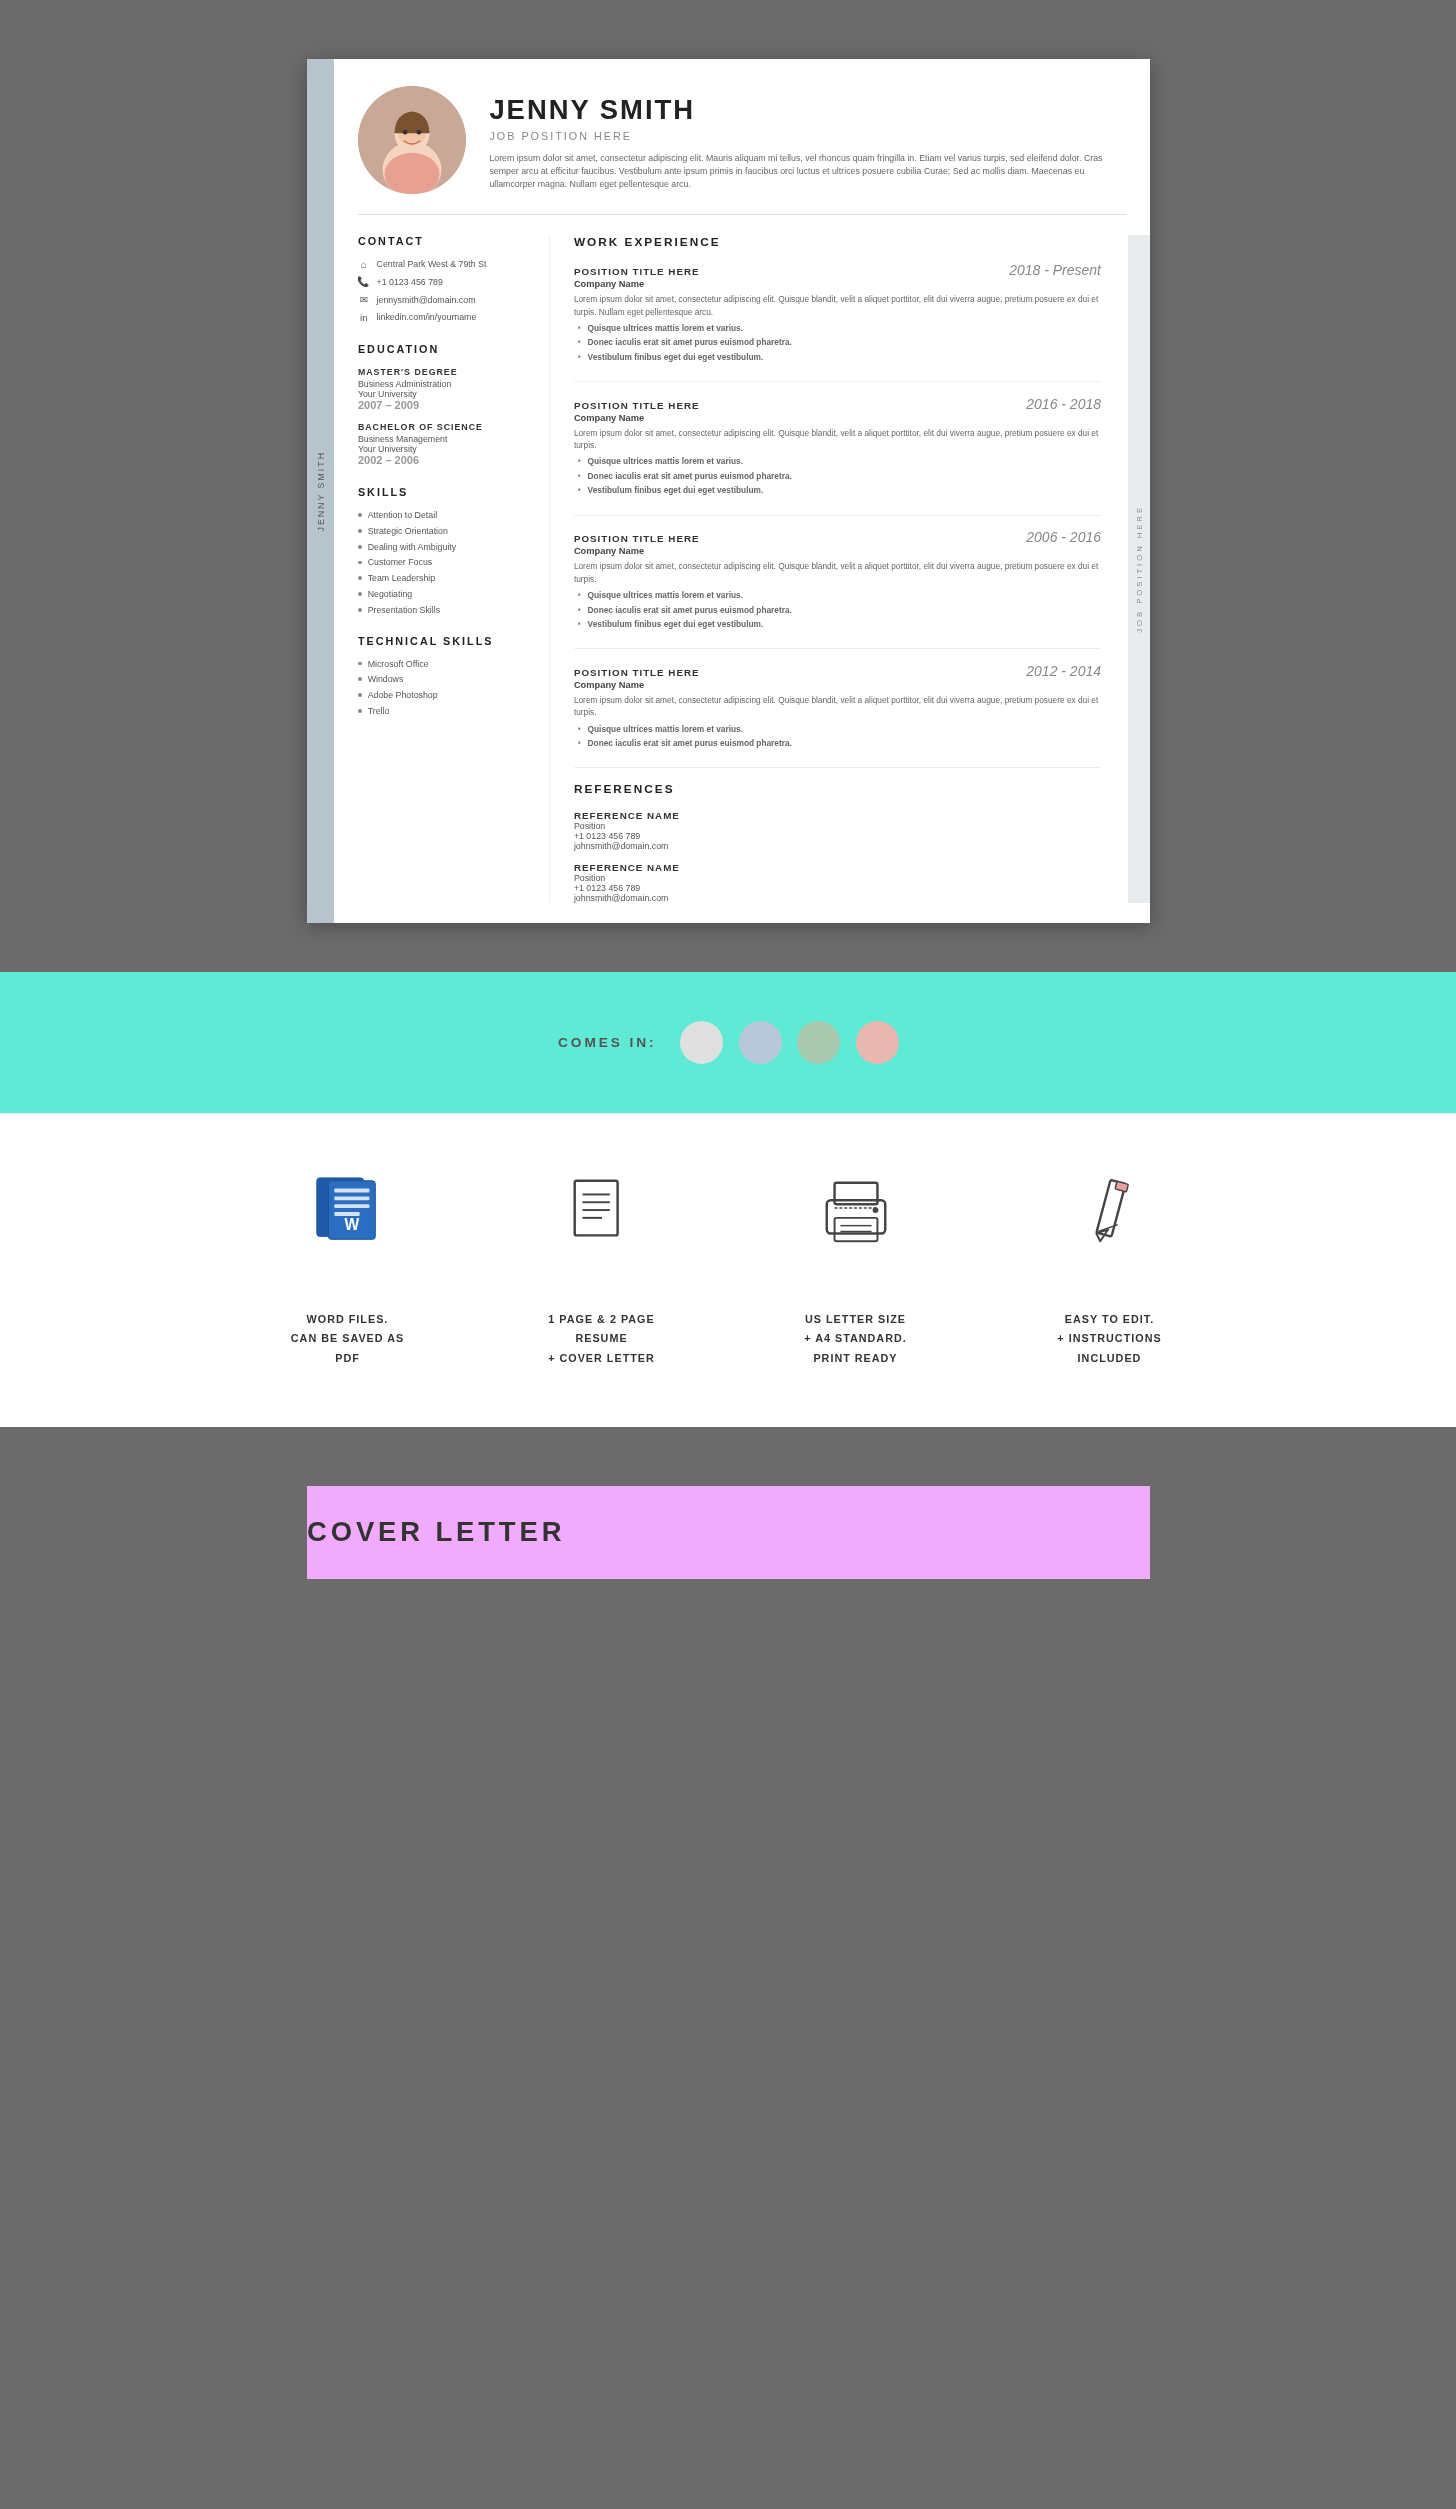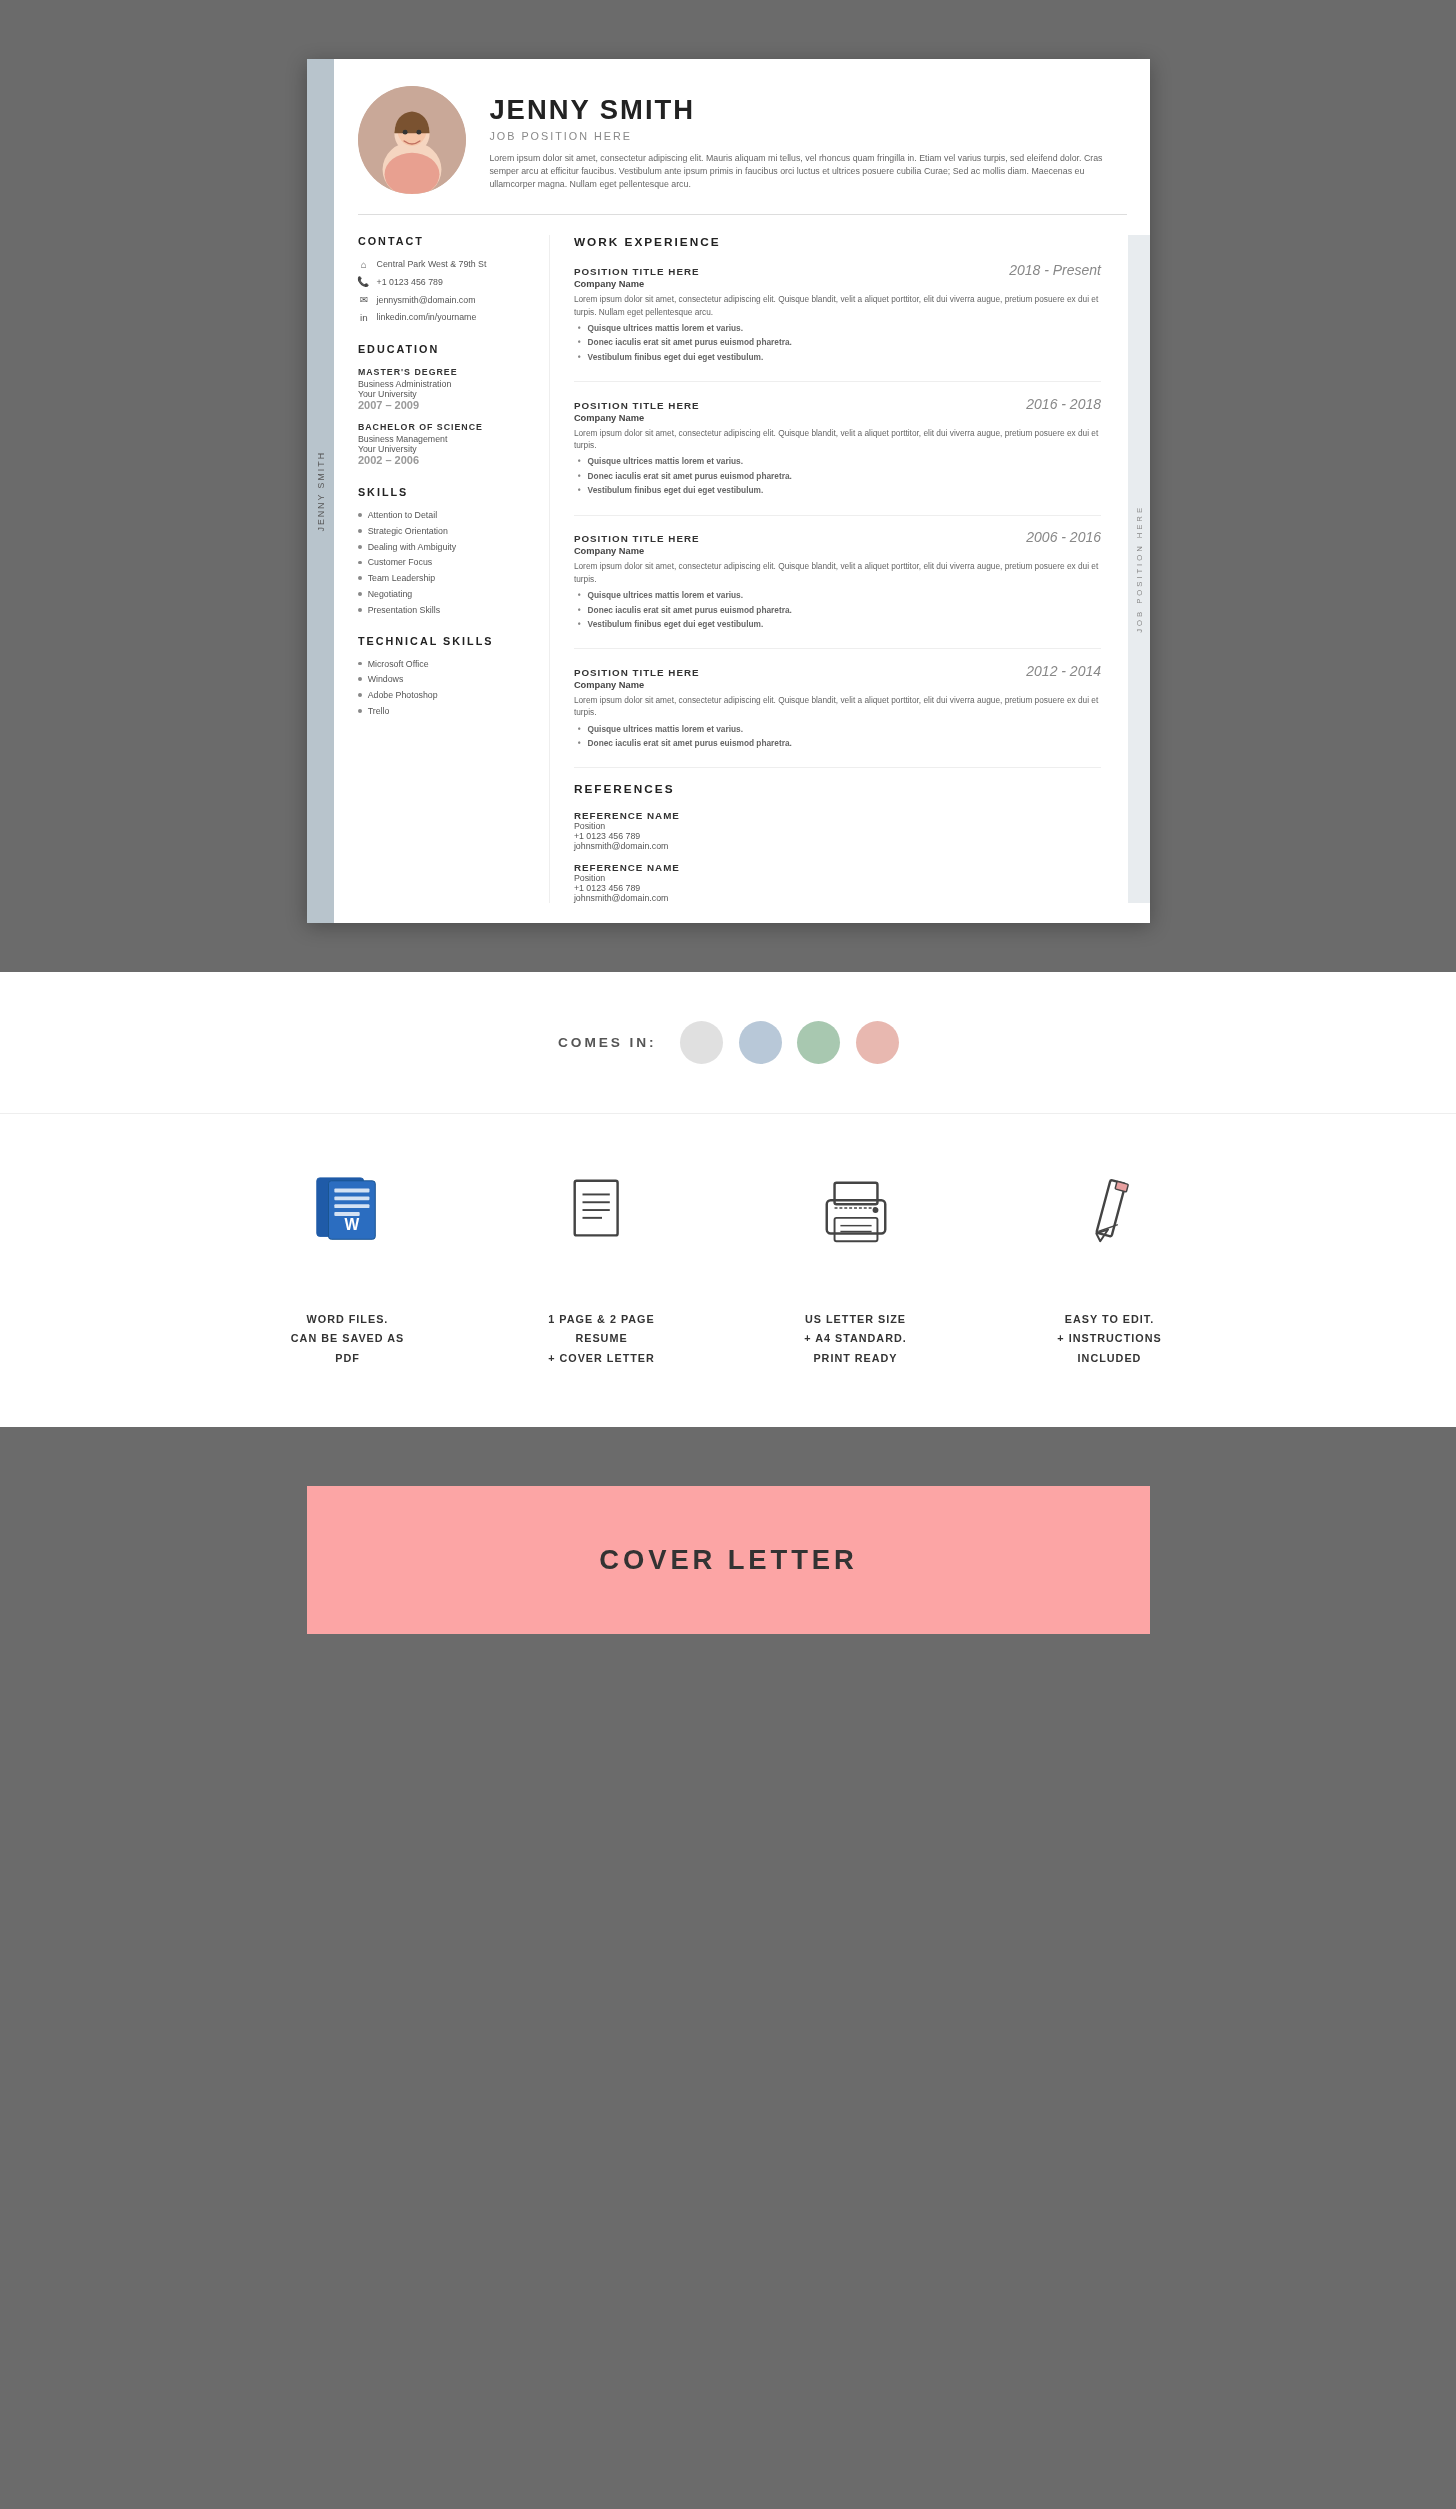--- a/index.html
+++ b/index.html
@@ -331,21 +331,21 @@
       writing-mode: vertical-rl;
       transform: rotate(180deg);
       font-size: 7.8px;
       letter-spacing: 2.9px;
       color: #888;
       text-transform: uppercase;
     }
 
     
     .comes-in-section {
-      background: #ffffff;
+      background: #5eead4;
       width: 100%;
       padding: 49px 0;
       display: flex;
       flex-direction: column;
       align-items: center;
       margin-top: 49px;
     }
 
     .color-circles {
       display: flex;
@@ -397,25 +397,25 @@
     .cover-letter-section {
       background: #6b6b6b;
       width: 100%;
       padding: 59px 0;
       display: flex;
       justify-content: center;
     }
 
     .cover-letter-card {
       width: 843px;
-      height: 148px;
-      background: #fca5a5;
-      display: flex;
-      align-items: center;
-      justify-content: center;
+      height: 93px;
+      background: #f0abfc;
+      display: flex;
+      align-items: center;
+      justify-content: flex-start;
     }
 
     .cover-letter-text {
       font-size: 27.4px;
       font-weight: 700;
       letter-spacing: 3.9px;
       text-transform: uppercase;
       color: #333;
     }
   </style>

